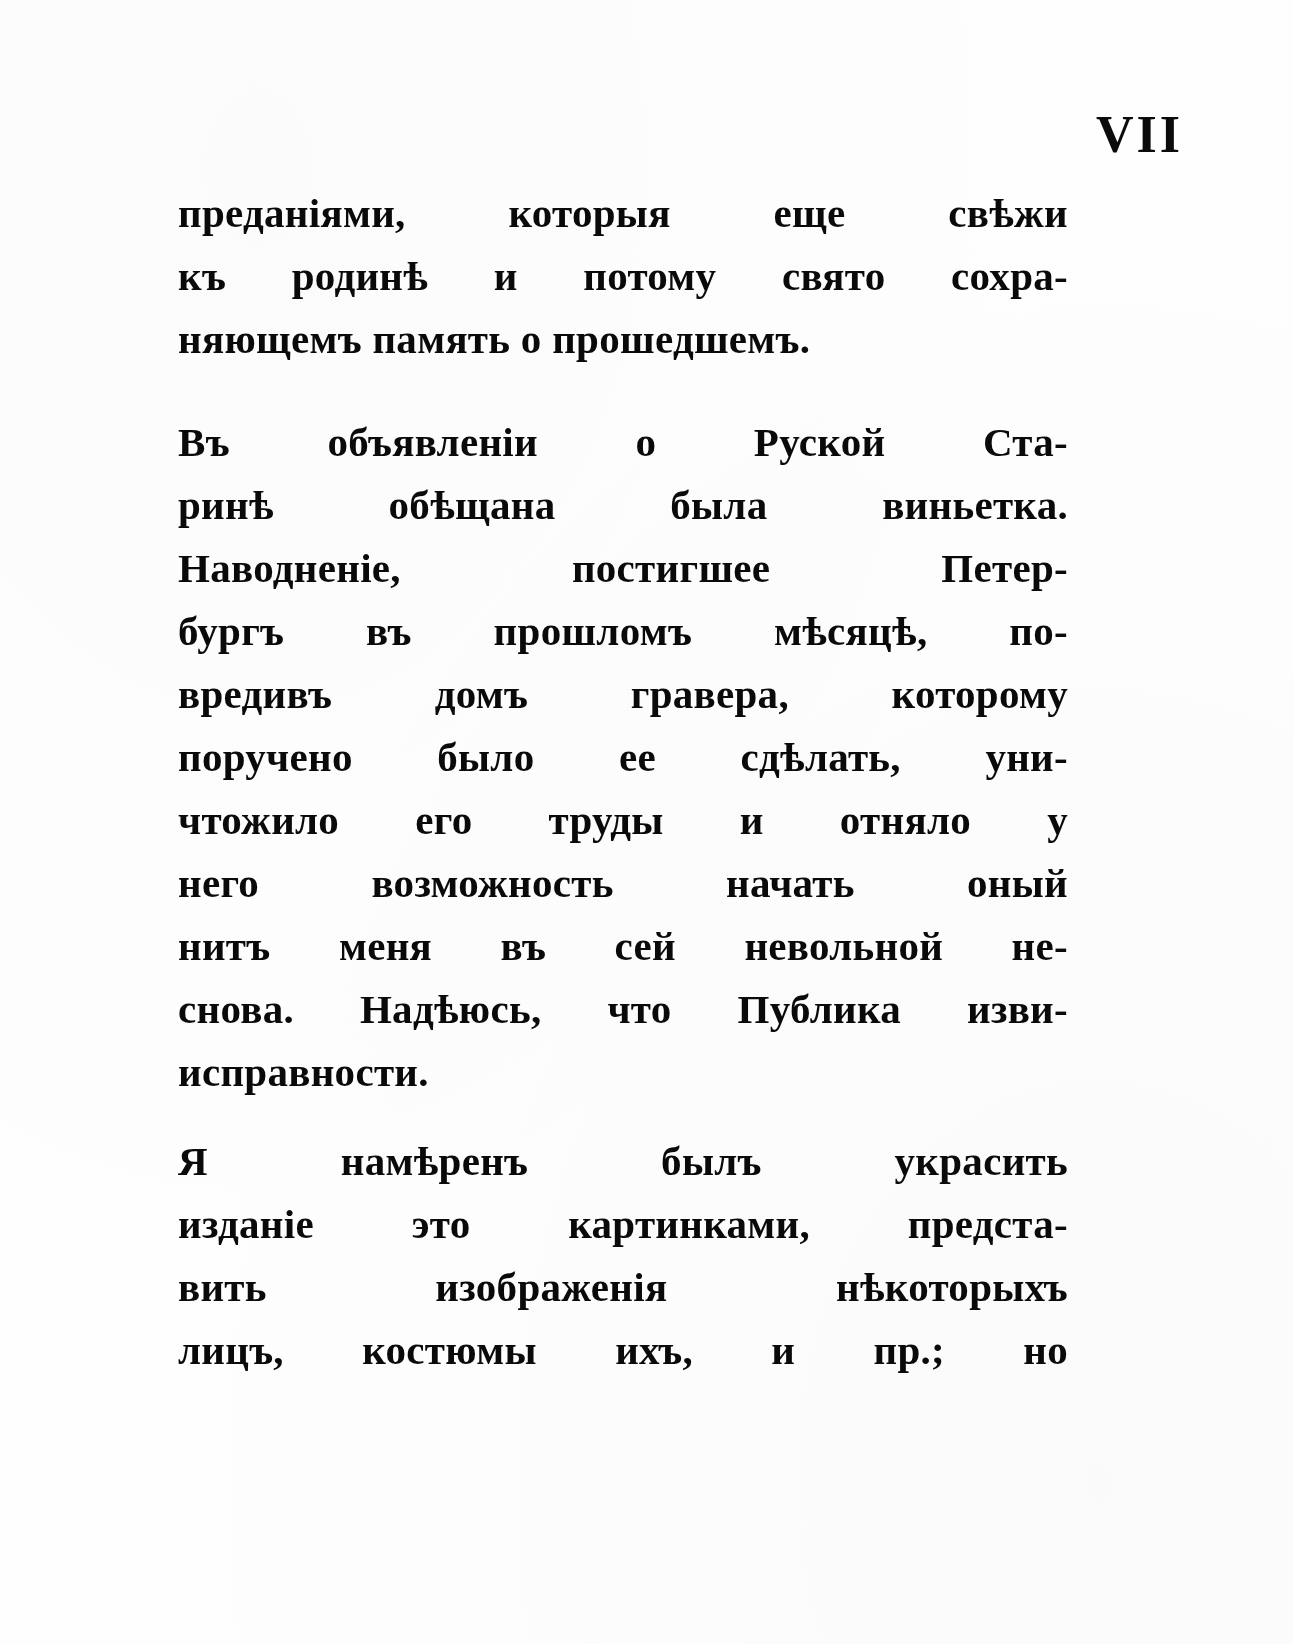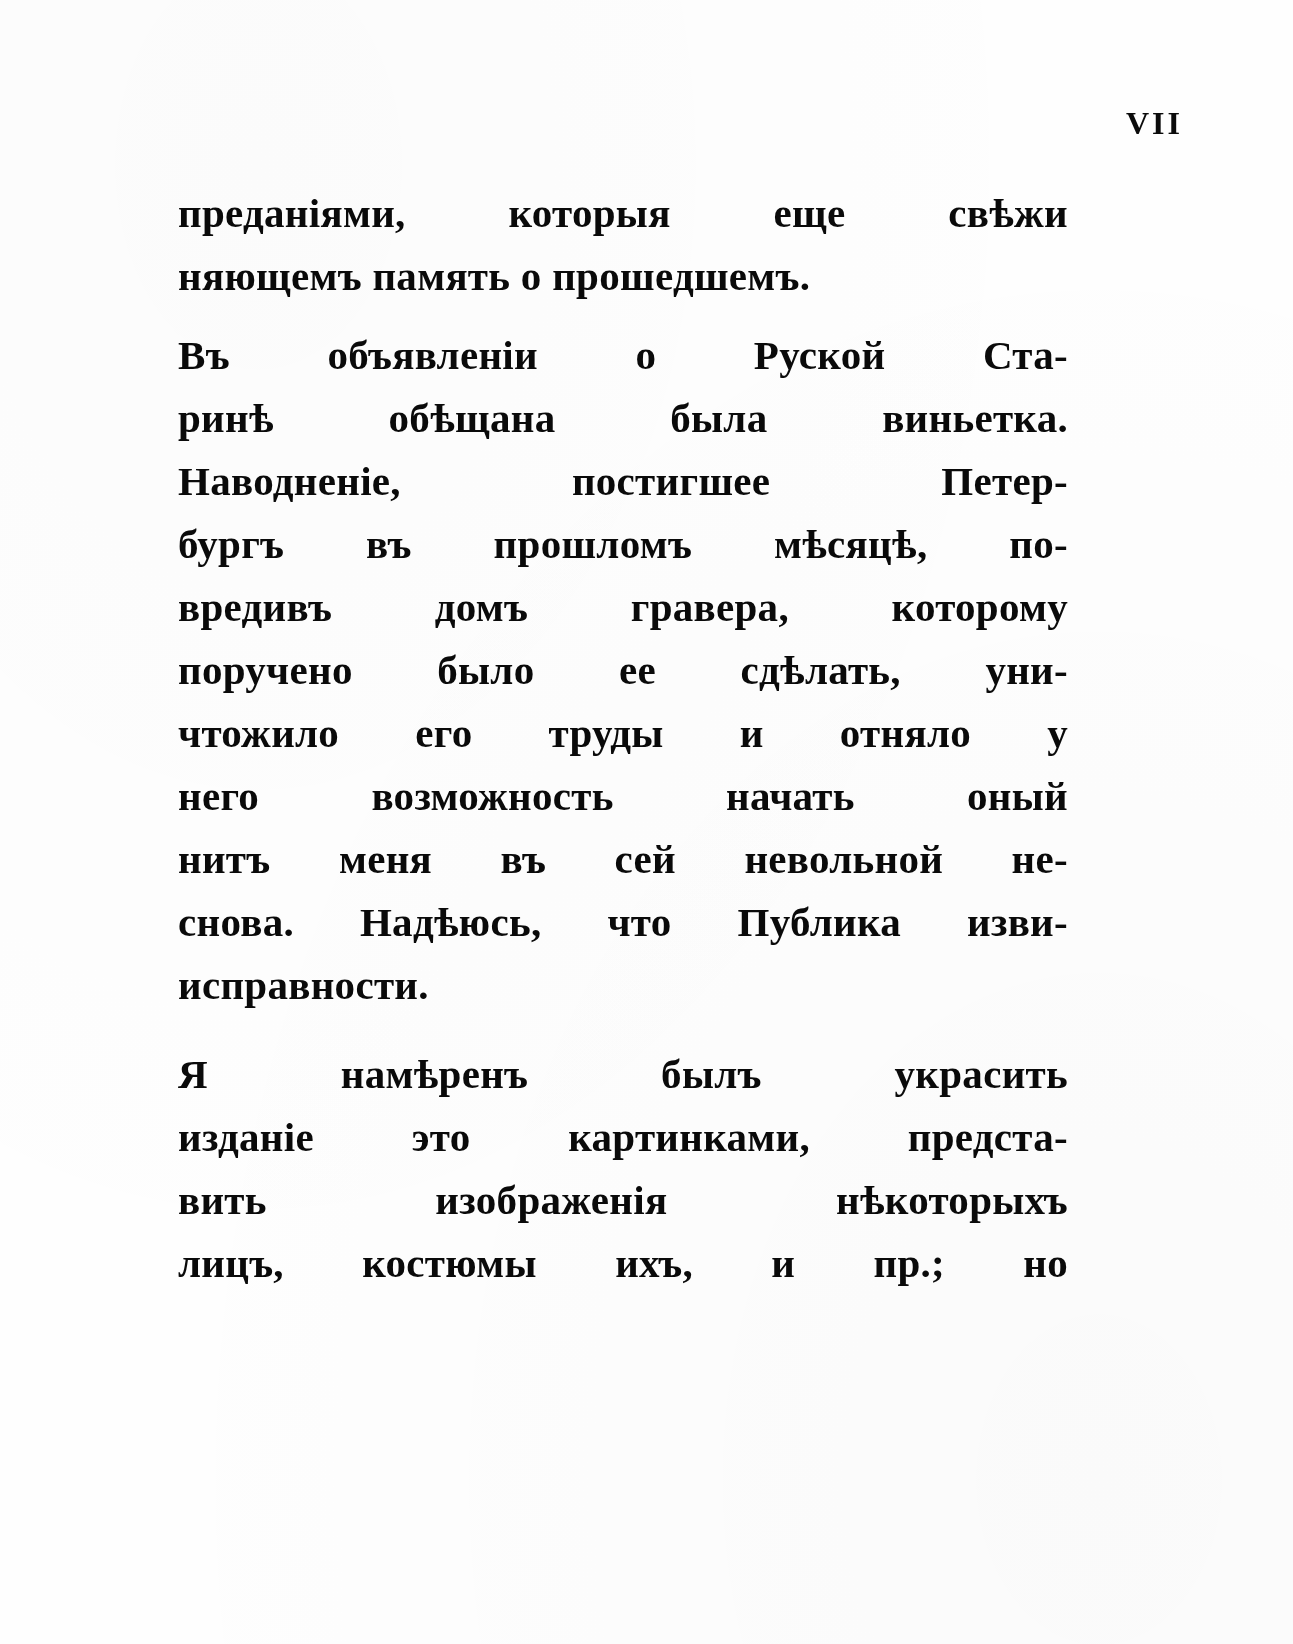--- a/index.html
+++ b/index.html
@@ -34,21 +34,21 @@
       radial-gradient(ellipse at 20% 10%, rgba(0,0,0,0.012), transparent 60%),
       radial-gradient(ellipse at 85% 90%, rgba(0,0,0,0.015), transparent 65%);
     pointer-events: none;
   }
 
   .folio {
     position: absolute;
     top: 105px;
     right: 110px;
     font-family: "Liberation Serif", serif;
-    font-size: 32px;
+    font-size: 52px;
     font-weight: 700;
     letter-spacing: 3px;
     color: #0b0b0b;
   }
 
   .text-block {
     position: absolute;
     top: 182px;
     left: 178px;
     width: 890px;
@@ -68,34 +68,35 @@
     display: block;
     white-space: pre;
   }
 
   
   .para .ln.just {
     text-align: justify;
     text-align-last: justify;
   }
 
-  .p2 { margin-top: 16px; }
+  .p2 { margin-top: 40px; }
   .p3 { margin-top: 26px; }
 </style>
 </head>
 <body>
 
 <div class="page">
 
   <div class="folio">VII</div>
 
   <div class="text-block">
 
     <p class="para p1">
       <span class="ln just">преданіями, которыя еще свѣжи</span>
+      <span class="ln just">къ родинѣ и потому свято сохра-</span>
       <span class="ln">няющемъ память о прошедшемъ.</span>
     </p>
 
     <p class="para p2">
       <span class="ln just">Въ объявленіи о Руской Ста-</span>
       <span class="ln just">ринѣ обѣщана была виньетка.</span>
       <span class="ln just">Наводненіе, постигшее Петер-</span>
       <span class="ln just">бургъ въ прошломъ мѣсяцѣ, по-</span>
       <span class="ln just">вредивъ домъ гравера, которому</span>
       <span class="ln just">поручено было ее сдѣлать, уни-</span>

